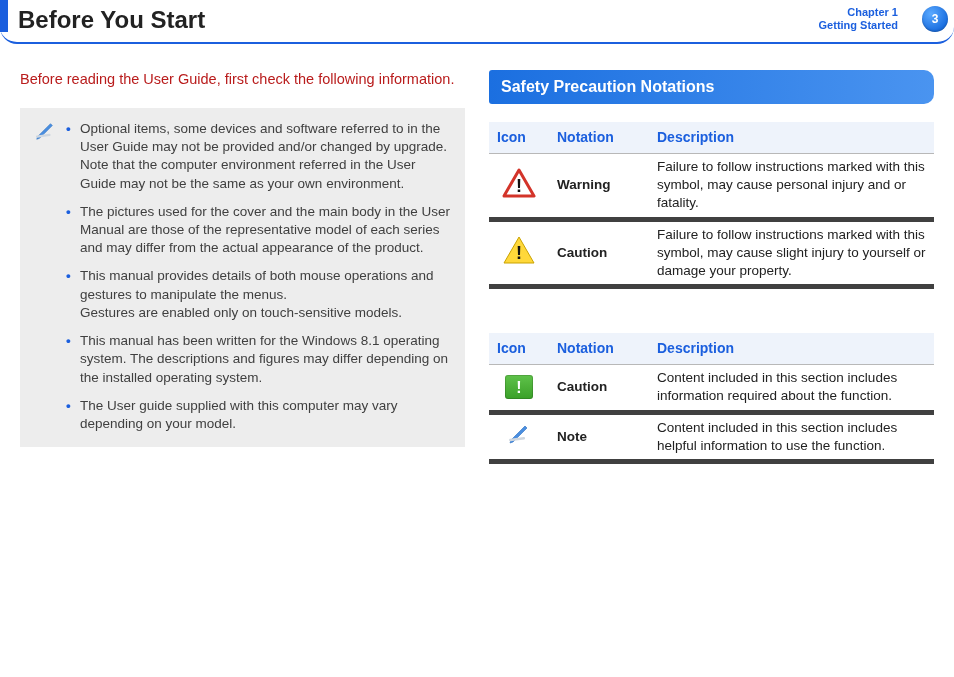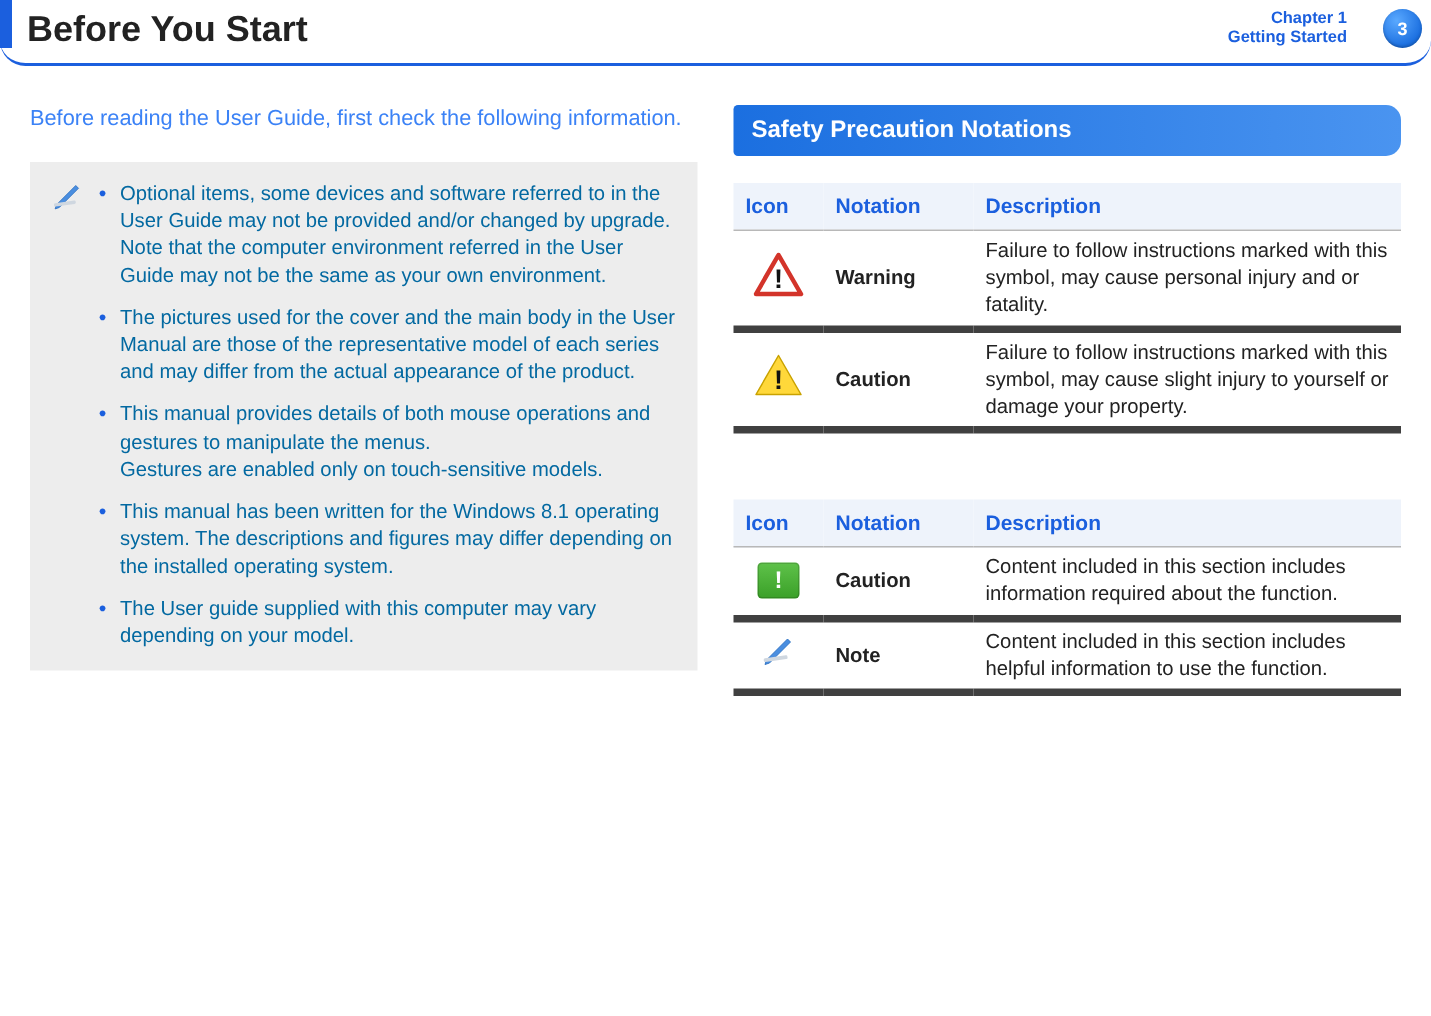--- a/index.html
+++ b/index.html
@@ -63,21 +63,21 @@
     box-shadow: inset 0 -1px 2px rgba(0,0,0,0.25);
   }
   .columns {
     display: flex;
     gap: 24px;
     padding: 26px 20px 20px 20px;
   }
   .col { flex: 1; min-width: 0; }
   .intro {
     font-size: 14.5px;
-    color: #3b82f6;
+    color: #b91c1c;
     margin-bottom: 18px;
     line-height: 1.35;
   }
   .note-block {
     background: #ededed;
     padding: 12px 14px 14px 14px;
     position: relative;
   }
   .note-icon {
     position: absolute;
@@ -86,21 +86,21 @@
   }
   .bullet-list {
     list-style: none;
     padding-left: 32px;
   }
   .bullet-list li {
     position: relative;
     padding-left: 14px;
     margin-bottom: 10px;
     font-size: 13.5px;
-    color: #0369a1;
+    color: #404040;
   }
   .bullet-list li::before {
     content: "•";
     position: absolute;
     left: 0;
     top: 0;
     color: #1b5fde;
     font-weight: 700;
   }
   .bullet-list li:last-child { margin-bottom: 0; }

